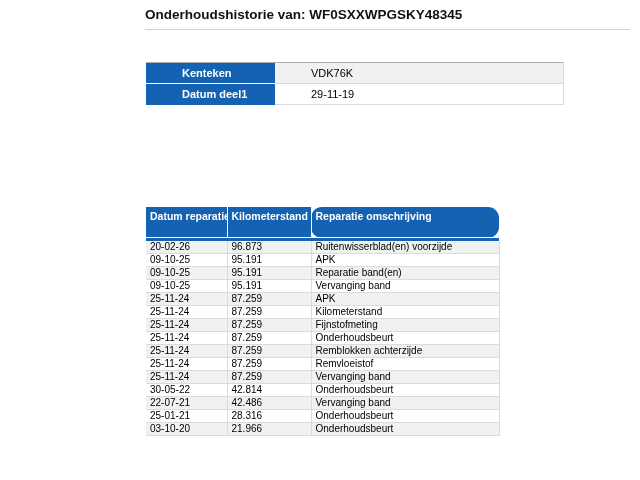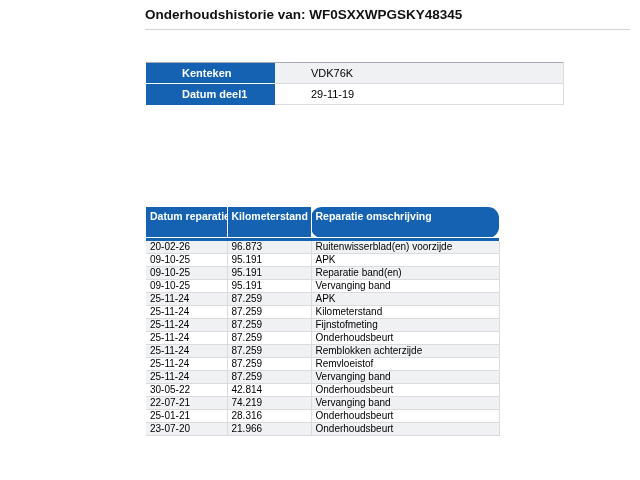--- a/index.html
+++ b/index.html
@@ -208,29 +208,29 @@
           <td>87.259</td>
           <td>Vervanging band</td>
         </tr>
         <tr>
           <td>30-05-22</td>
           <td>42.814</td>
           <td>Onderhoudsbeurt</td>
         </tr>
         <tr>
           <td>22-07-21</td>
-          <td>74.219</td>
+          <td>42.486</td>
           <td>Vervanging band</td>
         </tr>
         <tr>
           <td>25-01-21</td>
           <td>28.316</td>
           <td>Onderhoudsbeurt</td>
         </tr>
         <tr>
-          <td>23-07-20</td>
+          <td>03-10-20</td>
           <td>21.966</td>
           <td>Onderhoudsbeurt</td>
         </tr>
       </tbody>
   </table>
 
 </div>
 
 </body></html>

